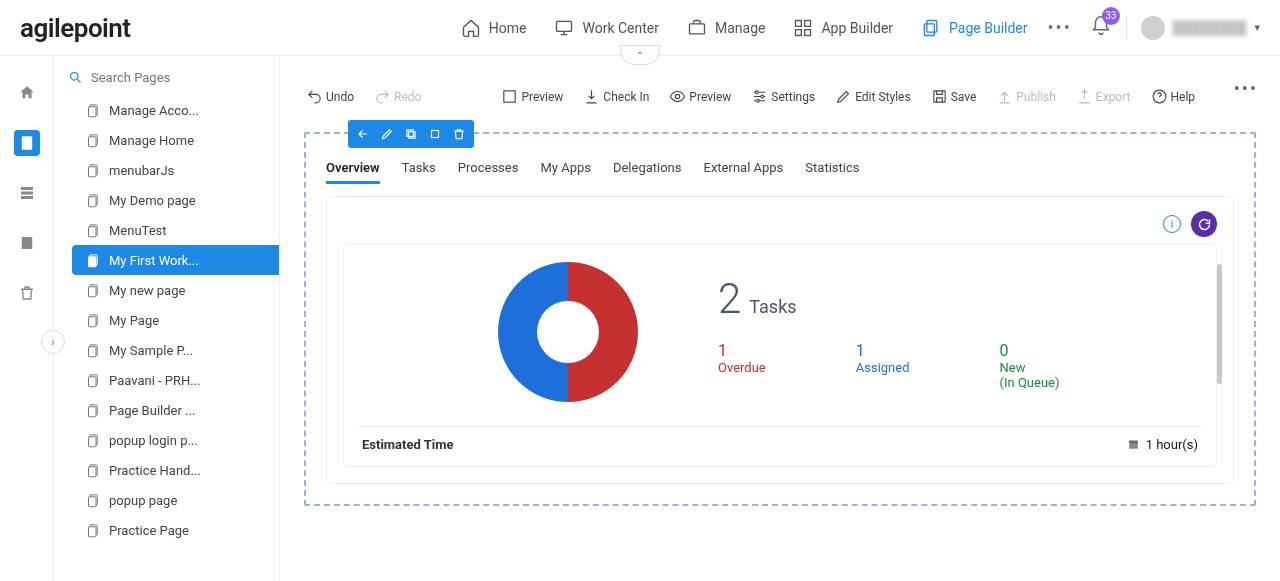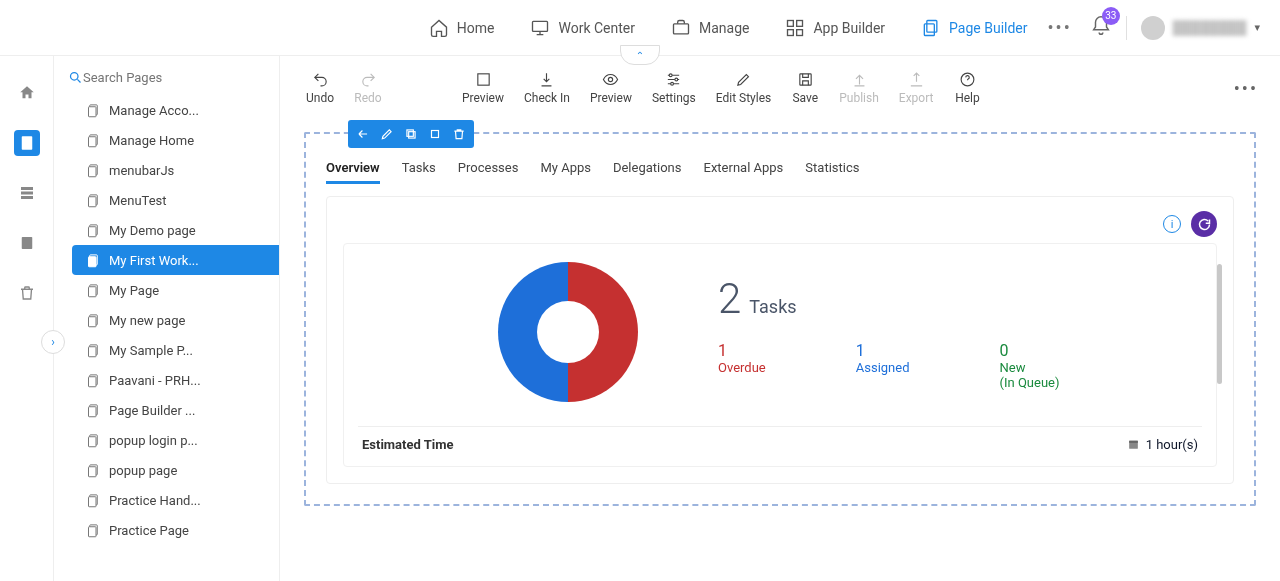--- a/index.html
+++ b/index.html
@@ -1,53 +1,53 @@
 <!DOCTYPE html>
 <html><head>
 <meta charset="utf-8">
 <style>
 * { box-sizing:border-box; margin:0; padding:0; font-family:-apple-system,BlinkMacSystemFont,"Segoe UI",Roboto,Arial,sans-serif; }
 body { width:1280px; height:581px; overflow:hidden; background:#fff; color:#333; }
 .topbar { height:56px; display:flex; align-items:center; padding:0 20px; border-bottom:1px solid #eee; position:relative; }
 .logo { font-size:26px; font-weight:600; letter-spacing:-.5px; color:#222; }
-.topnav { display:flex; gap:36px; margin-left:auto; margin-right:20px; align-items:center; }
+.topnav { display:flex; gap:28px; margin-left:auto; margin-right:20px; align-items:center; }
 .topnav .item { display:flex; align-items:center; gap:8px; color:#555; font-size:14px; cursor:pointer; }
 .topnav .item.active { color:#1e88e5; }
 .topnav svg { width:20px; height:20px; }
 .ellipsis { font-size:18px; letter-spacing:2px; color:#777; cursor:pointer; margin-right:18px; }
 .bell-wrap { position:relative; margin-right:14px; cursor:pointer; }
 .bell-wrap svg { width:22px; height:22px; color:#666; }
 .badge { position:absolute; top:-8px; right:-8px; background:#8b5cf6; color:#fff; border-radius:50%; font-size:10px; min-width:18px; height:18px; display:flex; align-items:center; justify-content:center; padding:0 3px; }
 .vline { width:1px; height:24px; background:#e0e0e0; margin-right:14px; }
 .user { display:flex; align-items:center; gap:8px; cursor:pointer; }
 .avatar { width:24px; height:24px; border-radius:50%; background:#d0d0d0; }
 .user-name { font-size:13px; color:#c4c4c4; filter:blur(2px); }
 .chev-icon { font-size:11px; color:#666; }
 .caret-tab { position:absolute; bottom:-10px; left:50%; transform:translateX(-50%); width:40px; height:20px; background:#fff; border:1px solid #ddd; border-radius:0 0 14px 14px; display:flex; align-items:center; justify-content:center; color:#1e88e5; font-size:10px; cursor:pointer; }
 .main { display:flex; height:calc(581px - 56px); }
 .rail { width:54px; border-right:1px solid #eee; display:flex; flex-direction:column; align-items:center; padding-top:24px; gap:24px; position:relative; }
 .rail .ritem { width:26px; height:26px; border-radius:4px; display:flex; align-items:center; justify-content:center; color:#888; cursor:pointer; }
 .rail .ritem.active { background:#1e88e5; color:#fff; }
 .rail .ritem svg { width:18px; height:18px; }
 .rail-expand { position:absolute; right:-12px; top:274px; width:24px; height:24px; border-radius:50%; background:#fff; border:1px solid #ddd; display:flex; align-items:center; justify-content:center; color:#1e88e5; cursor:pointer; font-size:12px; }
 .sidepanel { width:226px; border-right:1px solid #eee; display:flex; flex-direction:column; }
-.search { padding:14px 14px 10px; display:flex; align-items:center; color:#888; }
+.search { padding:14px 14px 10px; display:flex; align-items:center; gap:8px; color:#888; }
 .search input { border:none; outline:none; font-size:13px; color:#666; flex:1; }
 .search svg { width:15px; height:15px; color:#1e88e5; }
 .tree { flex:1; overflow-y:auto; padding-left:18px; position:relative; }
 .tree::-webkit-scrollbar { width:6px; }
 .tree::-webkit-scrollbar-thumb { background:#c8c8c8; border-radius:3px; }
 .tree-item { display:flex; align-items:center; gap:8px; height:30px; padding:0 10px 0 14px; font-size:13px; color:#444; cursor:pointer; border-radius:4px 0 0 4px; margin-left:0; white-space:nowrap; overflow:hidden; text-overflow:ellipsis; }
 .tree-item svg { width:15px; height:15px; flex-shrink:0; color:#777; }
 .tree-item.selected { background:#1e88e5; color:#fff; }
 .tree-item.selected svg { color:#fff; }
 .tree-item .lbl { overflow:hidden; text-overflow:ellipsis; }
 .workspace { flex:1; display:flex; flex-direction:column; }
 .toolbar { height:56px; display:flex; align-items:flex-end; padding:0 16px 2px; gap:0; border-bottom:1px solid rgba(0,0,0,0); position:relative; }
-.tb-btn { display:flex; flex-direction:column; align-items:center; gap:3px; font-size:12px; color:#444; padding:0 10px 4px; cursor:pointer; min-width:48px; }
+.tb-btn { display:flex; flex-direction:row; align-items:center; gap:3px; font-size:12px; color:#444; padding:0 10px 4px; cursor:pointer; min-width:48px; }
 .tb-btn svg { width:17px; height:17px; }
 .tb-btn.disabled { color:#bbb; }
 .tb-btn.disabled svg { color:#bbb; }
 .tb-spacer { flex:0 0 60px; }
 .tb-ell { margin-left:auto; font-size:18px; letter-spacing:2px; color:#666; cursor:pointer; padding:0 6px 10px; }
 .canvas-wrap { flex:1; padding:20px 24px 2px; overflow:auto; }
 .canvas { border:2px dashed #9cb4dd; border-radius:2px; min-height:360px; padding:16px 20px 20px; position:relative; }
 .sel-toolbar { position:absolute; top:-14px; left:42px; background:#1e88e5; border-radius:3px; display:flex; padding:4px; gap:2px; }
 .sel-toolbar .sb { width:22px; height:20px; display:flex; align-items:center; justify-content:center; color:#fff; cursor:pointer; }
 .sel-toolbar .sb svg { width:14px; height:14px; }
@@ -77,20 +77,21 @@
 .stat.new { color:#1a8a3e; }
 .divider { height:1px; background:#eee; margin:16px 0 10px; }
 .est-row { display:flex; justify-content:space-between; align-items:center; font-size:13px; padding:0 4px; }
 .est-val { display:flex; align-items:center; gap:6px; color:#0f172a; }
 .est-val svg { width:13px; height:13px; color:#888; }
 </style>
 </head>
 <body>
 
 <div class="topbar">
+  <div class="logo"><span>agilepoint</span></div>
   <div class="topnav">
     <div class="item">
       <svg viewBox="0 0 24 24" fill="none" stroke="currentColor" stroke-width="1.6">
           <path d="M3 11l9-8 9 8v9a2 2 0 0 1-2 2h-4v-6h-6v6H5a2 2 0 0 1-2-2z"></path>
         </svg>
       <span>Home</span>
     </div>
     <div class="item">
       <svg viewBox="0 0 24 24" fill="none" stroke="currentColor" stroke-width="1.6">
           <rect x="3" y="4" width="18" height="12" rx="1"></rect>
@@ -204,55 +205,55 @@
             <rect x="6" y="3" width="12" height="16" rx="1"></rect>
             <rect x="4" y="6" width="12" height="16" rx="1" fill="#fff"></rect>
           </svg>
           <span class="lbl">menubarJs</span>
         </div>
         <div class="tree-item">
           <svg viewBox="0 0 24 24" fill="none" stroke="currentColor" stroke-width="1.6">
             <rect x="6" y="3" width="12" height="16" rx="1"></rect>
             <rect x="4" y="6" width="12" height="16" rx="1" fill="#fff"></rect>
           </svg>
+          <span class="lbl">My Demo page</span>
+        </div>
+        <div class="tree-item">
+          <svg viewBox="0 0 24 24" fill="none" stroke="currentColor" stroke-width="1.6">
+            <rect x="6" y="3" width="12" height="16" rx="1"></rect>
+            <rect x="4" y="6" width="12" height="16" rx="1" fill="#fff"></rect>
+          </svg>
           <span class="lbl">MenuTest</span>
         </div>
-        <div class="tree-item">
-          <svg viewBox="0 0 24 24" fill="none" stroke="currentColor" stroke-width="1.6">
-            <rect x="6" y="3" width="12" height="16" rx="1"></rect>
-            <rect x="4" y="6" width="12" height="16" rx="1" fill="#fff"></rect>
-          </svg>
-          <span class="lbl">My Demo page</span>
-        </div>
         <div class="tree-item selected">
           <svg viewBox="0 0 24 24" fill="none" stroke="currentColor" stroke-width="1.6">
             <rect x="6" y="3" width="12" height="16" rx="1"></rect>
             <rect x="4" y="6" width="12" height="16" rx="1" fill="#fff"></rect>
           </svg>
           <span class="lbl">My First Work...</span>
         </div>
         <div class="tree-item">
           <svg viewBox="0 0 24 24" fill="none" stroke="currentColor" stroke-width="1.6">
             <rect x="6" y="3" width="12" height="16" rx="1"></rect>
             <rect x="4" y="6" width="12" height="16" rx="1" fill="#fff"></rect>
           </svg>
+          <span class="lbl">My new page</span>
+        </div>
+        <div class="tree-item">
+          <svg viewBox="0 0 24 24" fill="none" stroke="currentColor" stroke-width="1.6">
+            <rect x="6" y="3" width="12" height="16" rx="1"></rect>
+            <rect x="4" y="6" width="12" height="16" rx="1" fill="#fff"></rect>
+          </svg>
           <span class="lbl">My Page</span>
         </div>
         <div class="tree-item">
           <svg viewBox="0 0 24 24" fill="none" stroke="currentColor" stroke-width="1.6">
             <rect x="6" y="3" width="12" height="16" rx="1"></rect>
             <rect x="4" y="6" width="12" height="16" rx="1" fill="#fff"></rect>
           </svg>
-          <span class="lbl">My new page</span>
-        </div>
-        <div class="tree-item">
-          <svg viewBox="0 0 24 24" fill="none" stroke="currentColor" stroke-width="1.6">
-            <rect x="6" y="3" width="12" height="16" rx="1"></rect>
-            <rect x="4" y="6" width="12" height="16" rx="1" fill="#fff"></rect>
-          </svg>
           <span class="lbl">My Sample P...</span>
         </div>
         <div class="tree-item">
           <svg viewBox="0 0 24 24" fill="none" stroke="currentColor" stroke-width="1.6">
             <rect x="6" y="3" width="12" height="16" rx="1"></rect>
             <rect x="4" y="6" width="12" height="16" rx="1" fill="#fff"></rect>
           </svg>
           <span class="lbl">Paavani - PRH...</span>
         </div>
         <div class="tree-item">
@@ -267,28 +268,28 @@
             <rect x="6" y="3" width="12" height="16" rx="1"></rect>
             <rect x="4" y="6" width="12" height="16" rx="1" fill="#fff"></rect>
           </svg>
           <span class="lbl">popup login p...</span>
         </div>
         <div class="tree-item">
           <svg viewBox="0 0 24 24" fill="none" stroke="currentColor" stroke-width="1.6">
             <rect x="6" y="3" width="12" height="16" rx="1"></rect>
             <rect x="4" y="6" width="12" height="16" rx="1" fill="#fff"></rect>
           </svg>
+          <span class="lbl">Practice Hand...</span>
+        </div>
+        <div class="tree-item">
+          <svg viewBox="0 0 24 24" fill="none" stroke="currentColor" stroke-width="1.6">
+            <rect x="6" y="3" width="12" height="16" rx="1"></rect>
+            <rect x="4" y="6" width="12" height="16" rx="1" fill="#fff"></rect>
+          </svg>
           <span class="lbl">popup page</span>
-        </div>
-        <div class="tree-item">
-          <svg viewBox="0 0 24 24" fill="none" stroke="currentColor" stroke-width="1.6">
-            <rect x="6" y="3" width="12" height="16" rx="1"></rect>
-            <rect x="4" y="6" width="12" height="16" rx="1" fill="#fff"></rect>
-          </svg>
-          <span class="lbl">Practice Hand...</span>
         </div>
         <div class="tree-item">
           <svg viewBox="0 0 24 24" fill="none" stroke="currentColor" stroke-width="1.6">
             <rect x="6" y="3" width="12" height="16" rx="1"></rect>
             <rect x="4" y="6" width="12" height="16" rx="1" fill="#fff"></rect>
           </svg>
           <span class="lbl">Practice Page</span>
         </div>
       </div>
   </div>

